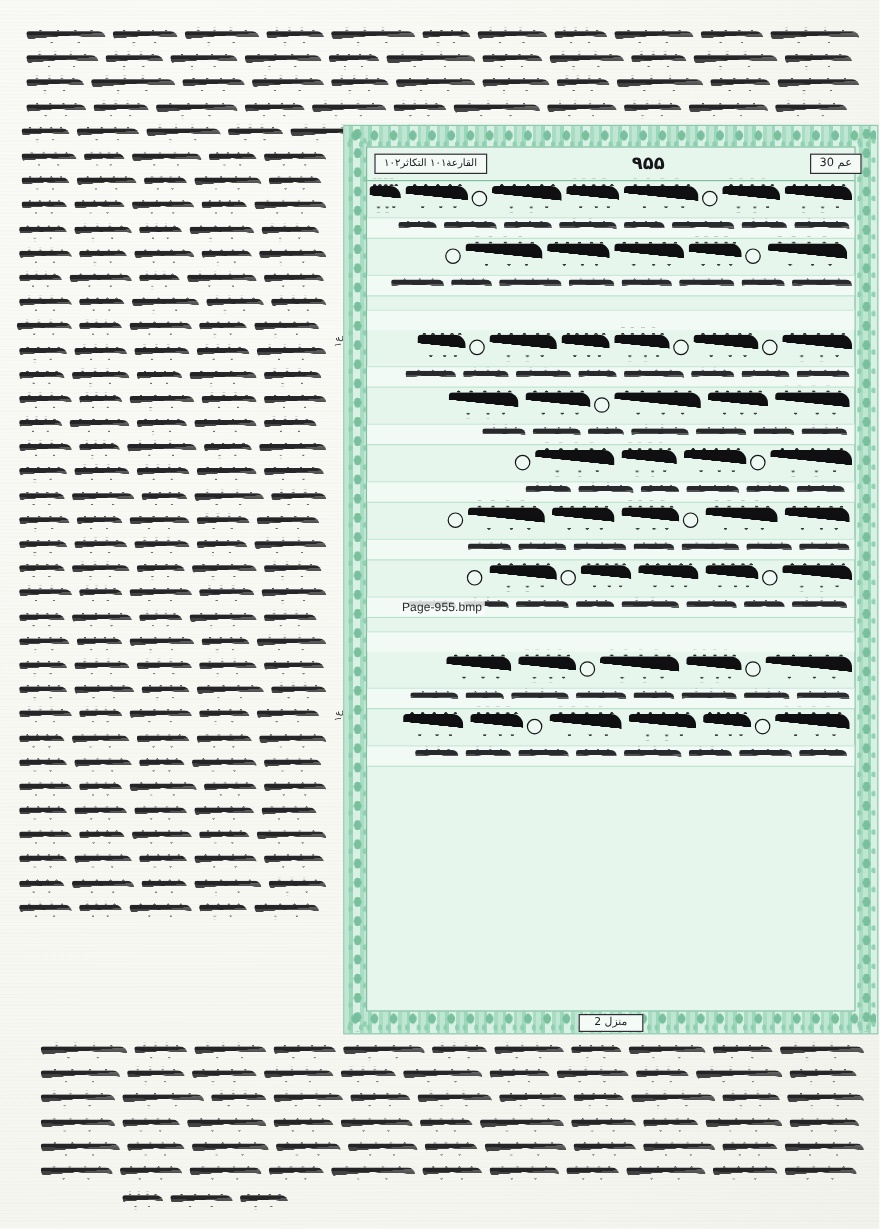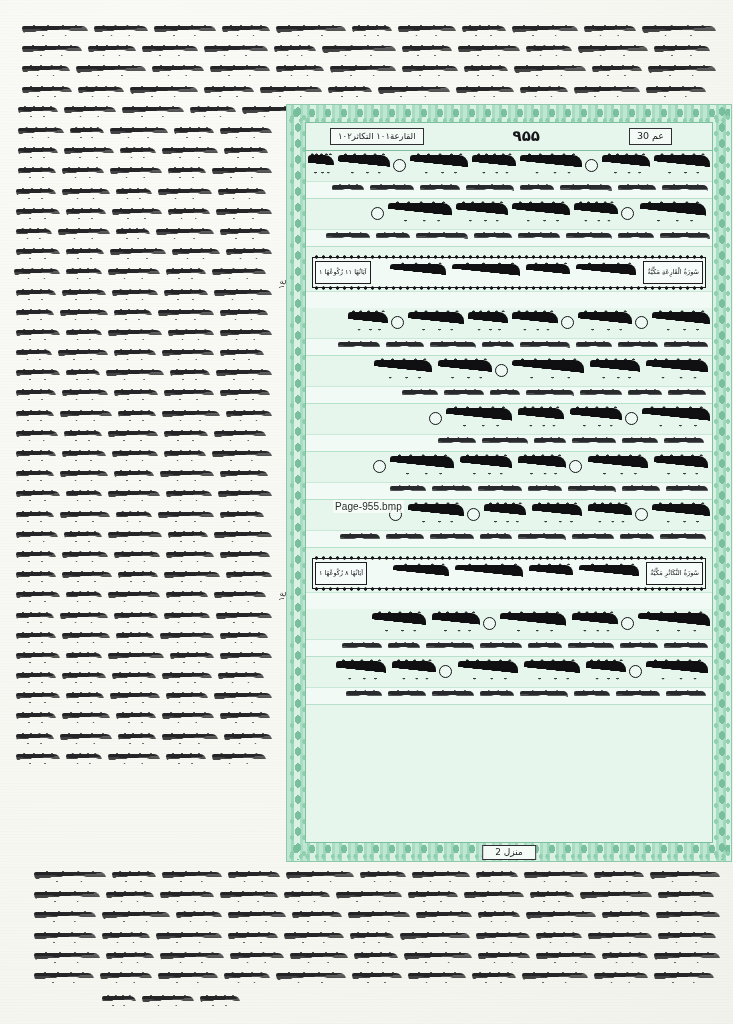--- a/index.html
+++ b/index.html
@@ -107,26 +107,26 @@
     opacity: 0.95;
   }
   .os-top{ left:1px; right:1px; top:1px; height:17px; }
   .os-bottom{ left:1px; right:1px; bottom:1px; height:18px; }
   .os-left{ left:1px; top:1px; bottom:1px; width:18px; background-size:20px 16px;}
   .os-right{ right:1px; top:1px; bottom:1px; width:18px; background-size:20px 16px;}
 
   
   #panel-header {
     position: absolute;
-    left: 20px; right: 36px; top: 19px;
+    left: 20px; right: 8px; top: 19px;
     height: 26px;
     display: flex;
     align-items: center;
     justify-content: space-between;
-    padding: 0 24px;
+    padding: 0 6px;
     box-sizing: border-box;
   }
   .hdr-box {
     border: 1px solid #2f2f33;
     background: #f4fbf7;
     height: 17px;
     display: flex;
     align-items: center;
     justify-content: center;
     padding: 0 7px;
@@ -714,34 +714,20 @@
           <s style="right:100px;width:46px"></s>
         <s style="right:152px;width:42px"></s>
           <s style="right:200px;width:38px"></s>
           <s style="right:244px;width:52px"></s>
         <s style="right:302px;width:34px"></s>
           <s style="right:342px;width:44px"></s>
       </div>
     </div>
 
     <div style="height:8px"></div>
-    <div class="bismillah-frame">
-      <div class="cartouche">
-        <span>آيَاتُهَا ۱۱ رُكُوعُهَا ۱</span>
-      </div>
-      <div class="bismillah-text">
-        <u style="right:4px;width:60px"></u>
-          <u style="right:70px;width:44px"></u>
-        <u style="right:120px;width:68px"></u>
-          <u style="right:194px;width:56px"></u>
-      </div>
-      <div class="cartouche">
-        <span>سُورَةُ الْقَارِعَةِ مَكِّيَّةٌ</span>
-      </div>
-    </div>
     <div class="bismillah-trans">
       <s style="right:110px;width:42px"></s><s style="right:158px;width:36px"></s><s style="right:200px;width:48px"></s>
       <s style="right:254px;width:34px"></s><s style="right:294px;width:40px"></s>
     </div>
 
     <div class="ayah-row">
       <div class="arabic-line">
         <b style="right:2px;width:58px"></b>
         <div class="ayah-marker" style="right:64px"></div>
         <b style="right:80px;width:54px"></b>
@@ -841,34 +827,20 @@
           <s style="right:98px;width:42px"></s>
         <s style="right:146px;width:48px"></s>
           <s style="right:200px;width:32px"></s>
           <s style="right:238px;width:44px"></s>
         <s style="right:288px;width:38px"></s>
           <s style="right:332px;width:40px"></s>
       </div>
     </div>
 
     <div style="height:8px"></div>
-    <div class="bismillah-frame">
-      <div class="cartouche">
-        <span>آيَاتُهَا ۸ رُكُوعُهَا ۱</span>
-      </div>
-      <div class="bismillah-text">
-        <u style="right:4px;width:60px"></u>
-          <u style="right:70px;width:44px"></u>
-        <u style="right:120px;width:68px"></u>
-          <u style="right:194px;width:56px"></u>
-      </div>
-      <div class="cartouche">
-        <span>سُورَةُ التَّكَاثُرِ مَكِّيَّةٌ</span>
-      </div>
-    </div>
     <div class="bismillah-trans">
       <s style="right:110px;width:42px"></s><s style="right:158px;width:36px"></s><s style="right:200px;width:48px"></s>
       <s style="right:254px;width:34px"></s><s style="right:294px;width:40px"></s>
     </div>
 
     <div class="ayah-row">
       <div class="arabic-line">
         <b style="right:2px;width:72px"></b>
         <div class="ayah-marker" style="right:78px"></div>
         <b style="right:94px;width:46px"></b>

